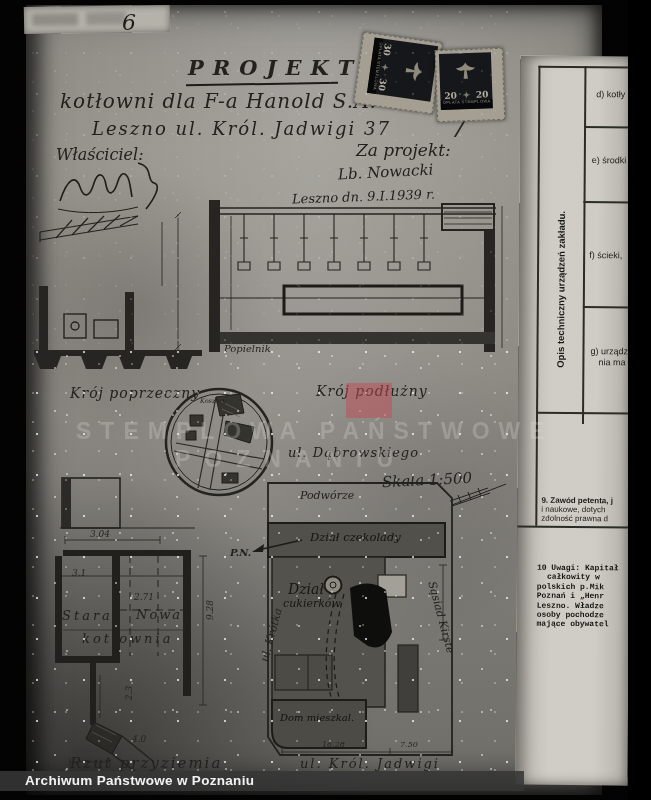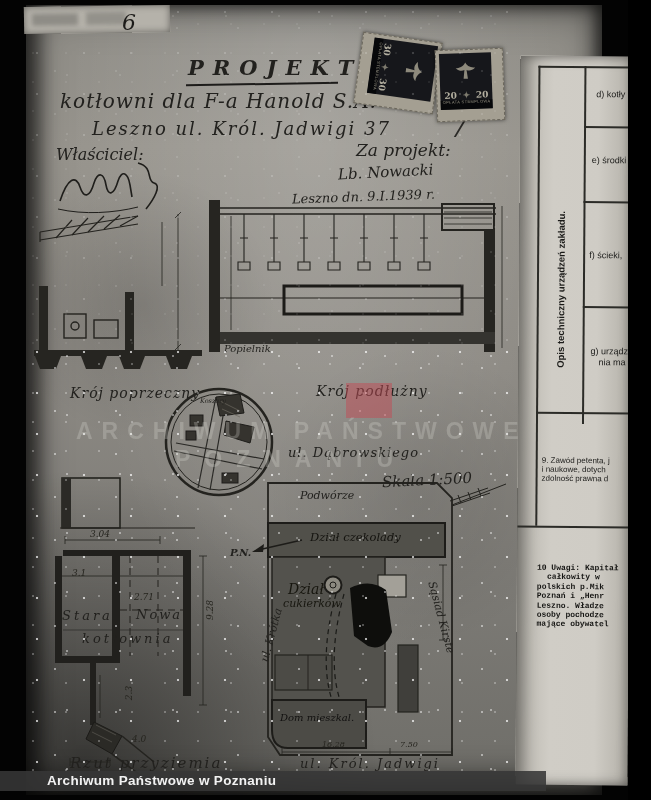--- a/index.html
+++ b/index.html
@@ -245,38 +245,38 @@
     <div class="tline" style="left:18px;top:356px;width:94px;height:2px;"></div>
     <div class="tline" style="left:0;top:470px;width:112px;height:2px;"></div>
     <div class="formtxt" style="left:-168px;top:228px;width:420px;text-align:center;font-size:9.5px;font-weight:bold;
                 transform:rotate(-90deg);">Opis techniczny urządzeń zakładu.</div>
     <div class="formtxt" style="left:76px;top:33px;font-size:9px;">d) kotły</div>
     <div class="formtxt" style="left:72px;top:99px;font-size:9px;">e) środki</div>
     <div class="formtxt" style="left:70px;top:194px;font-size:9px;">f) ścieki,</div>
     <div class="formtxt" style="left:72px;top:290px;font-size:9px;">g) urządze-</div>
     <div class="formtxt" style="left:80px;top:301px;font-size:9px;">nia ma</div>
     <div class="formtxt" style="left:24px;top:400px;width:86px;font-size:8px;line-height:9px;">
-      <div style="font-weight:normal;white-space:nowrap;">9. Zawód petenta, j</div>
+      <div style="font-weight:bold;white-space:nowrap;margin-top:40px;">9. Zawód petenta, j</div>
       <div style="white-space:nowrap;">i naukowe, dotych</div>
       <div style="white-space:nowrap;">zdolność prawna d</div>
     </div>
     <div class="mono" style="position:absolute;left:20px;top:507px;width:92px;font-size:8px;line-height:9.4px;">
       <div style="white-space:nowrap;">10 Uwagi: Kapitał</div>
       <div style="white-space:nowrap;margin-left:10px;">całkowity w</div>
       <div style="white-space:nowrap;">polskich p.Mik</div>
       <div style="white-space:nowrap;">Poznań i „Henr</div>
       <div style="white-space:nowrap;">Leszno. Władze</div>
       <div style="white-space:nowrap;">osoby pochodze</div>
       <div style="white-space:nowrap;">mające obywatel</div>
     </div>
   </div>
 
   <div class="abs" style="left:628px;top:0;width:23px;height:800px;background:#000;z-index:80;"></div>
 
   <div class="abs" style="left:346px;top:383px;width:46px;height:35px;background:rgba(194,75,85,0.5);z-index:58;"></div>
-  <div class="wm" style="left:76px;top:418px;width:430px;text-align:center;font-size:23px;letter-spacing:9px;">ARCHIWUM PAŃSTWOWE</div>
+  <div class="wm" style="left:76px;top:418px;width:430px;text-align:center;font-size:23px;letter-spacing:9px;">STEMPLOWA PAŃSTWOWE</div>
   <div class="wm" style="left:76px;top:446px;width:430px;text-align:center;font-size:23px;letter-spacing:14px;">POZNANIU</div>
 
-  <div class="abs" style="left:0;top:771px;width:524px;height:20px;background:rgba(55,55,55,0.88);z-index:90;padding-left:22px;">
+  <div class="abs" style="left:0;top:771px;width:524px;height:20px;background:rgba(55,55,55,0.88);z-index:90;">
     <span style="display:block;padding-left:25px;line-height:20px;font-size:13.5px;font-weight:bold;
                  color:#f2f2f2;letter-spacing:.3px;font-family:'Liberation Sans',sans-serif;">Archiwum Państwowe w Poznaniu</span>
   </div>
 </div>
 
 </body></html>

